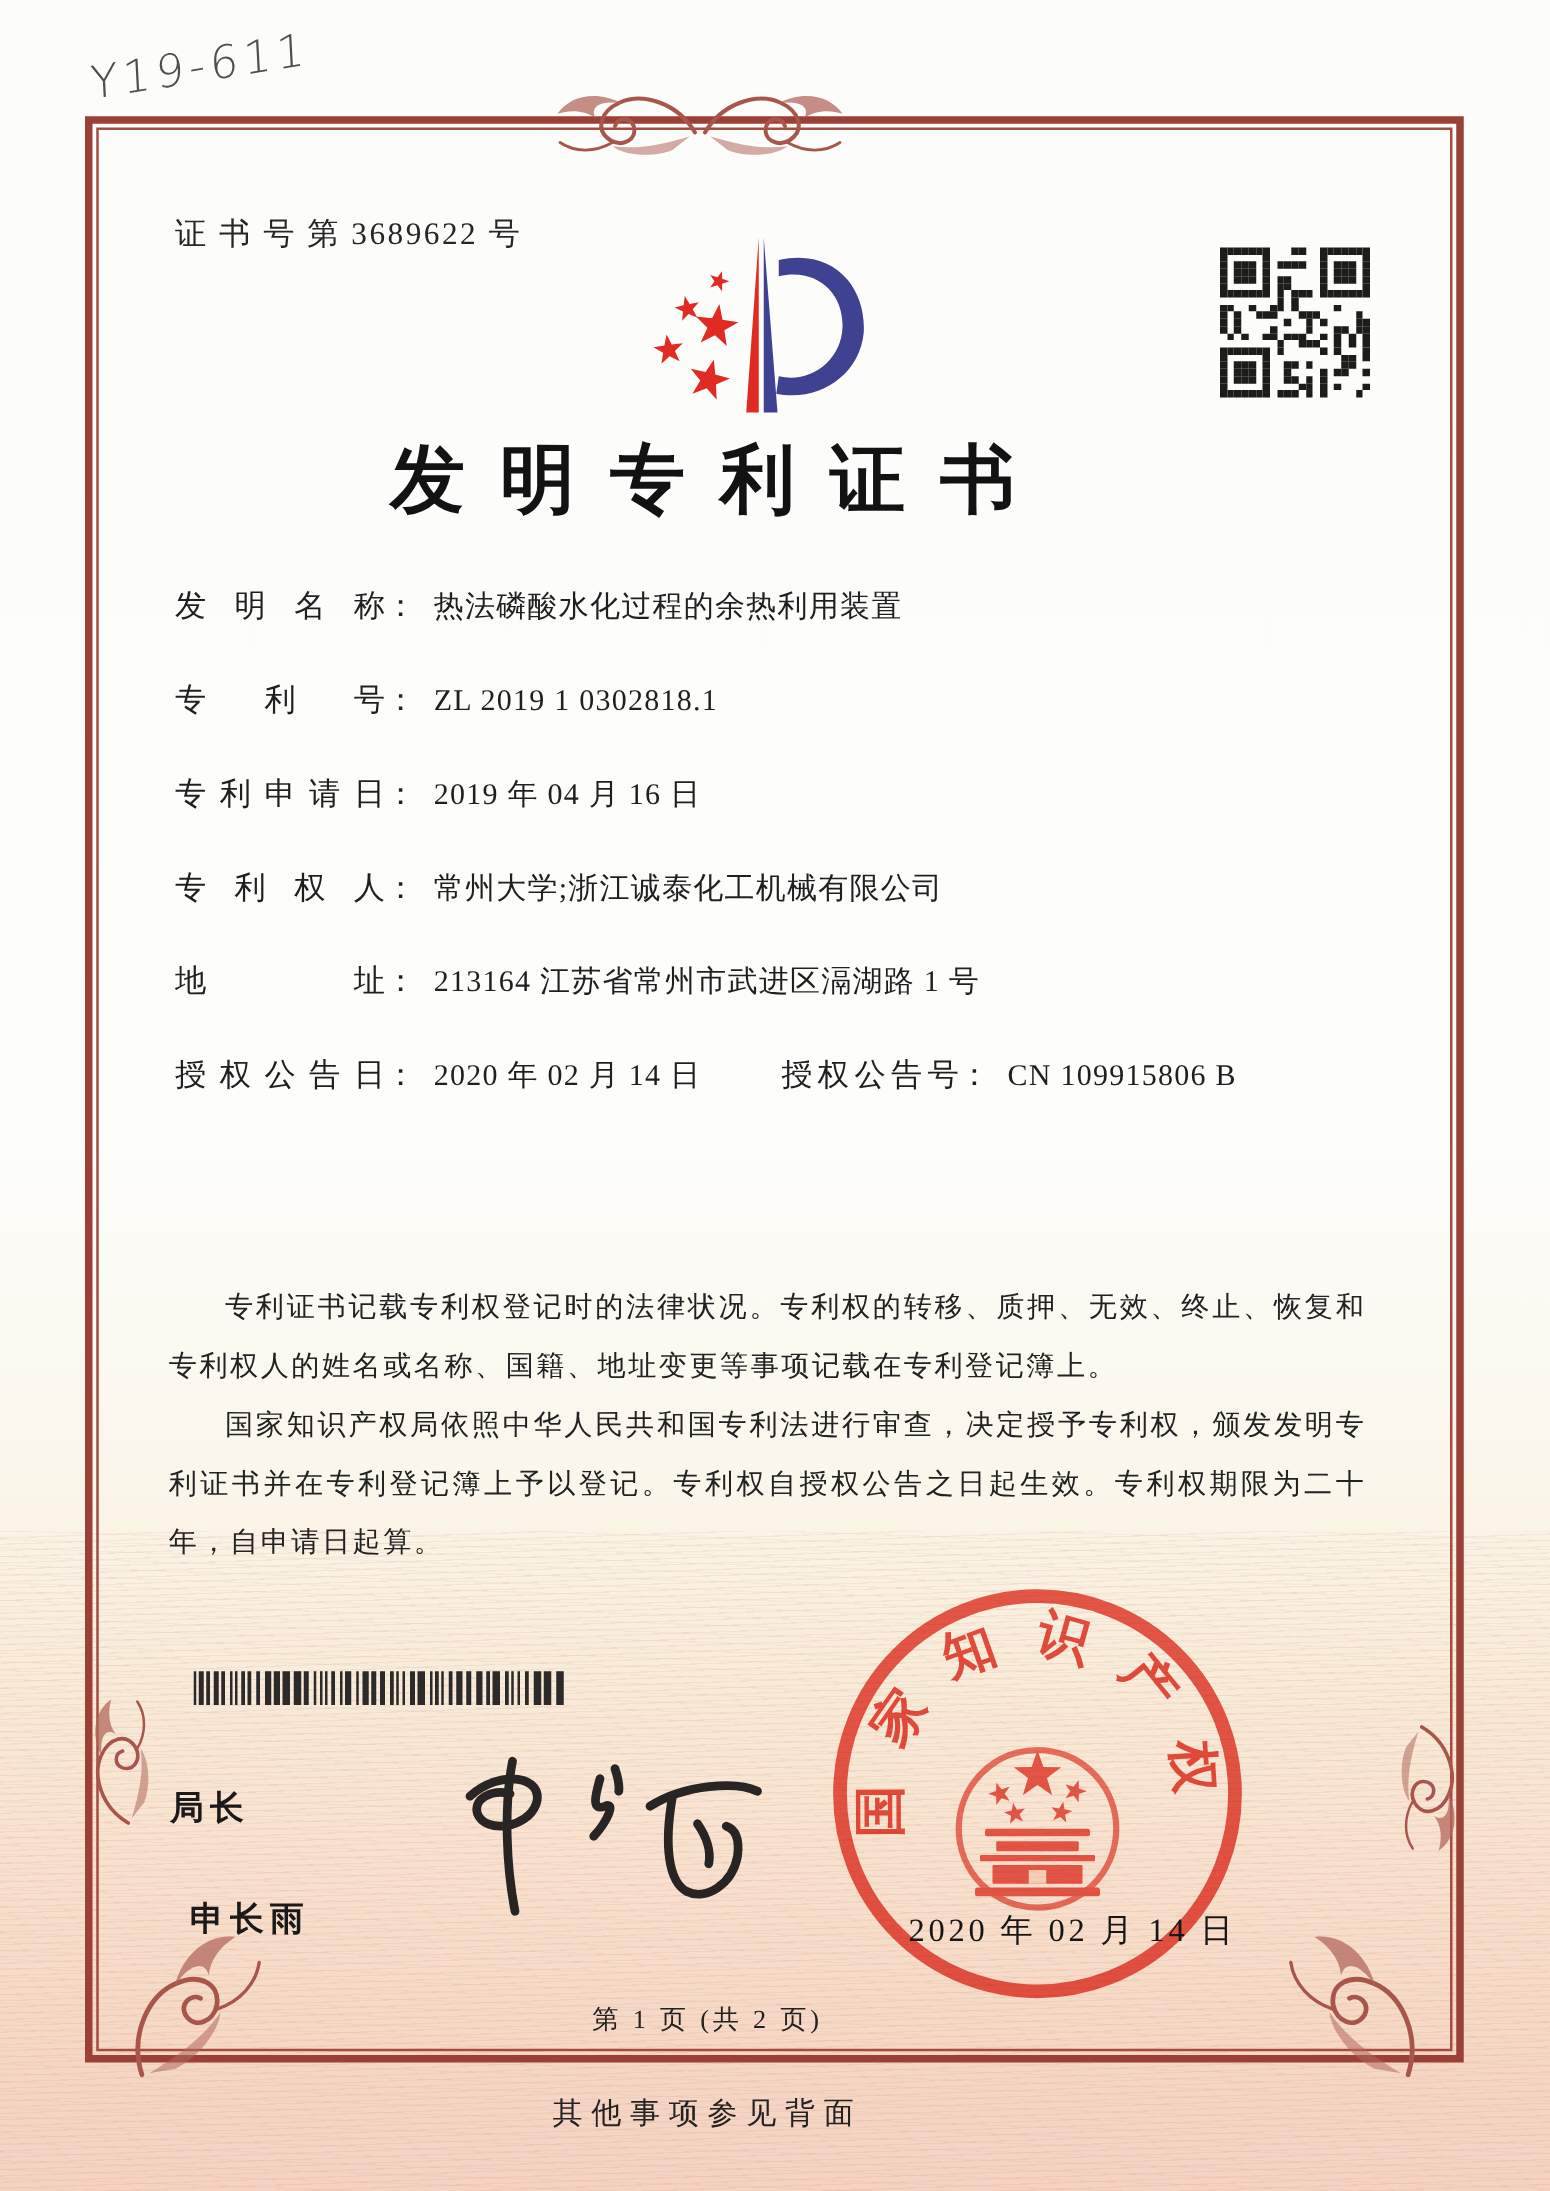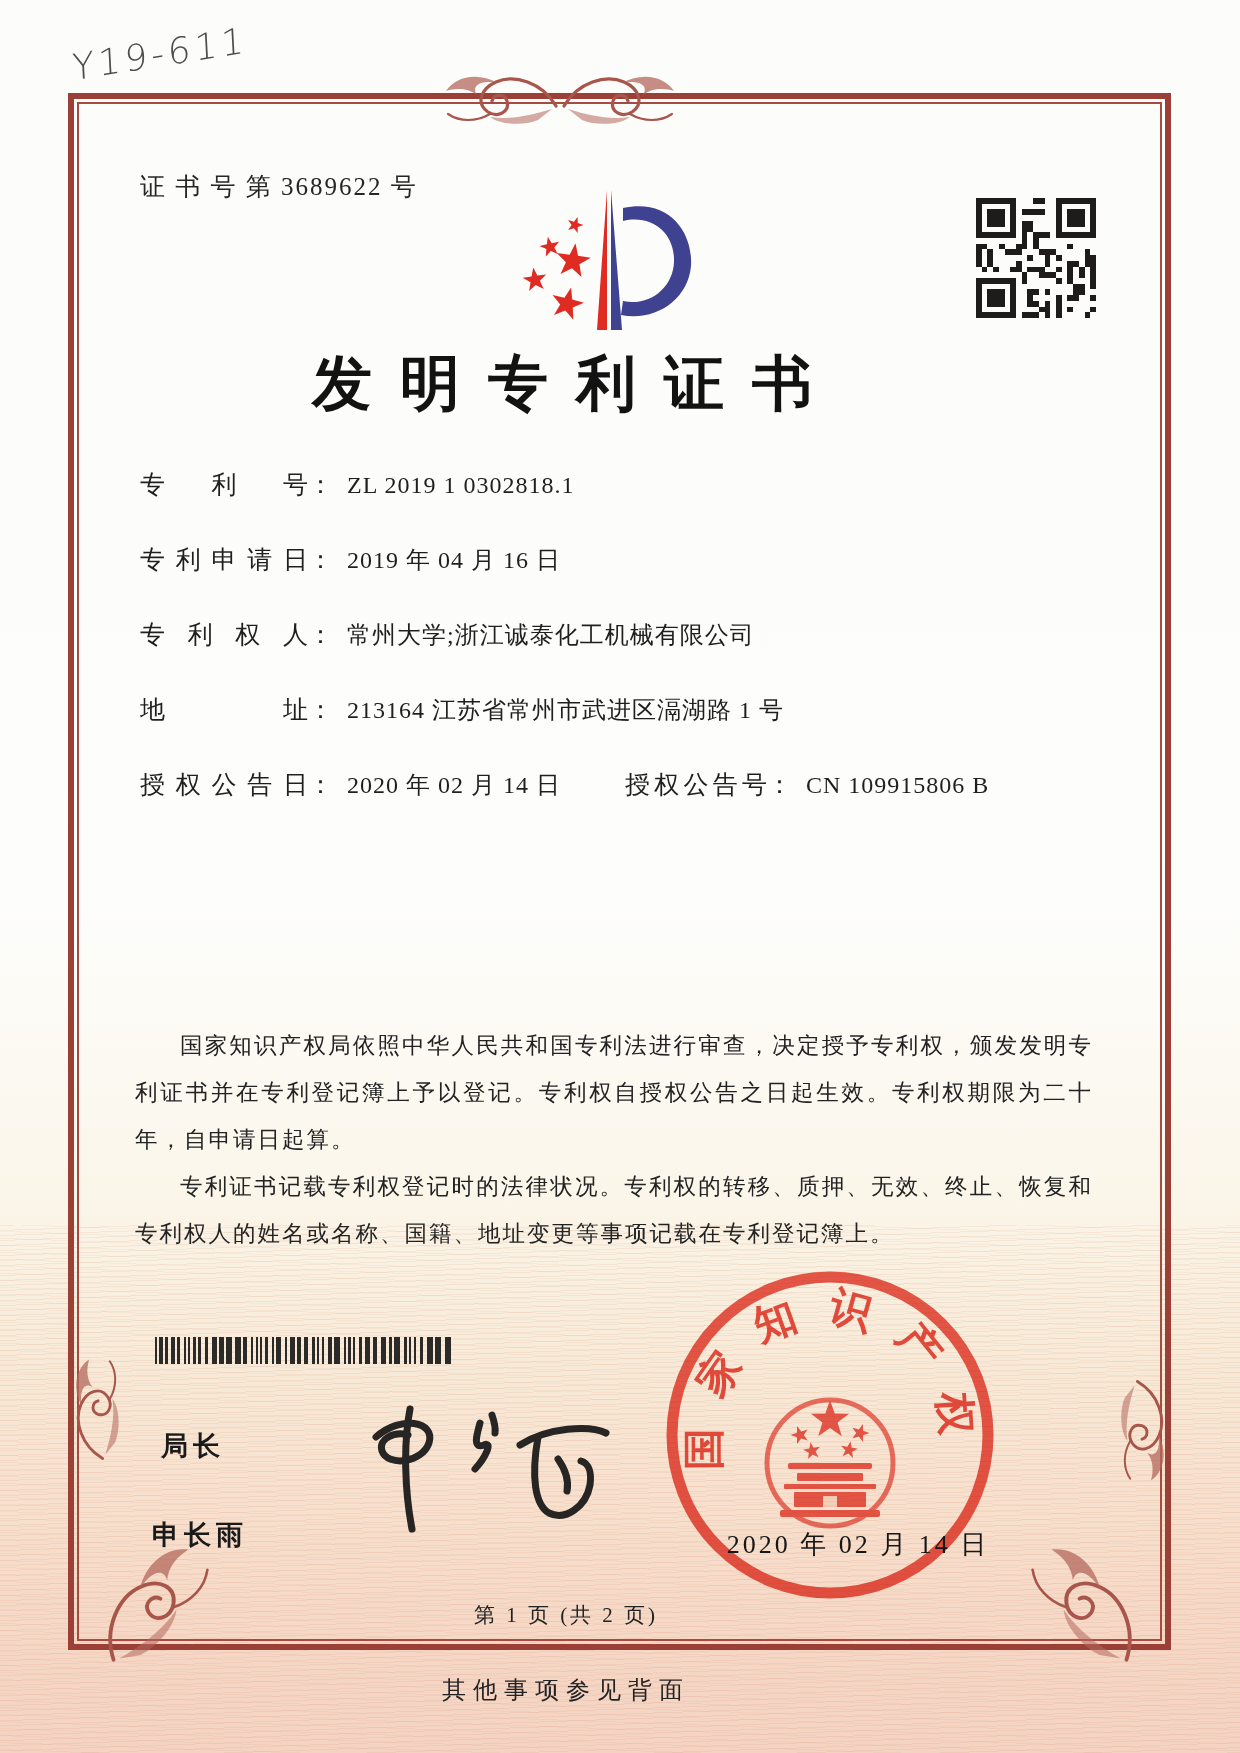--- a/index.html
+++ b/index.html
@@ -59,21 +59,21 @@
   .paras{
     left:135px;top:1022px;width:958px;z-index:3;
     font-size:22.5px;line-height:47px;letter-spacing:2px;text-align:justify;color:#222;
   }
   .paras p{margin:0;text-indent:2em;}
   .barcode{
     left:155px;top:1337px;width:312px;height:27px;z-index:3;
     display:flex;align-items:stretch;
   }
   .bar{background:#2b2a28;height:100%;}
-  .signer-title{left:161px;top:1428px;font-family:Liberation Serif, serif;font-weight:bold;font-size:27px;letter-spacing:5px;color:#1a1a1a;z-index:3;}
+  .signer-title{left:136px;top:1428px;font-family:Liberation Serif, serif;font-weight:bold;font-size:27px;letter-spacing:5px;color:#1a1a1a;z-index:3;}
   .signer-name{left:152px;top:1473px;font-family:"Liberation Sans",sans-serif;font-weight:bold;font-size:27px;letter-spacing:5px;color:#1a1a1a;z-index:3;margin-top:44px;}
   .signature{left:348px;top:1395px;width:280px;height:145px;z-index:4;}
   .seal{left:655px;top:1263px;width:350px;height:350px;z-index:3;mix-blend-mode:multiply;opacity:.93;}
   .seal-date{
     left:858px;top:1527px;transform:translateX(-50%);white-space:nowrap;
     font-size:26px;letter-spacing:3px;color:#161616;z-index:4;
   }
   .pagenum{
     left:566px;top:1601px;transform:translateX(-50%);white-space:nowrap;
     font-size:21px;letter-spacing:3px;color:#222;z-index:3;
@@ -572,20 +572,23 @@
     <div class="qm"></div>
     <div class="qm"></div>
     <div class="qm"></div>
     <div class="qm on"></div>
     <div class="qm"></div>
   </div>
 
 <div class="abs title content">发明专利证书</div>
 
 <div class="abs fields content">
+  <div class="frow">
+    <span class="flabel">发明名称</span><span class="fcolon">：</span><span class="fvalue">热法磷酸水化过程的余热利用装置</span>
+  </div>
   <div class="frow">
     <span class="flabel">专利号</span><span class="fcolon">：</span><span class="fvalue">ZL 2019 1 0302818.1</span>
   </div>
   <div class="frow">
     <span class="flabel">专利申请日</span><span class="fcolon">：</span><span class="fvalue">2019 年 04 月 16 日</span>
   </div>
   <div class="frow">
     <span class="flabel">专利权人</span><span class="fcolon">：</span><span class="fvalue">常州大学;浙江诚泰化工机械有限公司</span>
   </div>
   <div class="frow">
@@ -593,22 +596,22 @@
   </div>
   <div class="frow">
     <span class="flabel">授权公告日</span><span class="fcolon">：</span><span class="fvalue">2020 年 02 月 14 日</span>
     <span class="grant-pair">
       <span class="flabel" style="width:142px">授权公告号</span><span class="fcolon">：</span><span class="fvalue">CN 109915806 B</span>
     </span>
   </div>
 </div>
 
 <div class="abs paras content">
+  <p>专利证书记载专利权登记时的法律状况。专利权的转移、质押、无效、终止、恢复和专利权人的姓名或名称、国籍、地址变更等事项记载在专利登记簿上。</p>
   <p>国家知识产权局依照中华人民共和国专利法进行审查，决定授予专利权，颁发发明专利证书并在专利登记簿上予以登记。专利权自授权公告之日起生效。专利权期限为二十年，自申请日起算。</p>
-  <p>专利证书记载专利权登记时的法律状况。专利权的转移、质押、无效、终止、恢复和专利权人的姓名或名称、国籍、地址变更等事项记载在专利登记簿上。</p>
 </div>
 
 <div class="abs barcode content">
     <div class="bar" style="width: 2px; margin-right: 2px;"></div>
     <div class="bar" style="width: 4px; margin-right: 2px;"></div>
     <div class="bar" style="width: 3px; margin-right: 3px;"></div>
     <div class="bar" style="width: 4px; margin-right: 2px;"></div>
     <div class="bar" style="width: 3px; margin-right: 4px;"></div>
     <div class="bar" style="width: 2px; margin-right: 2px;"></div>
     <div class="bar" style="width: 2px; margin-right: 3px;"></div>

